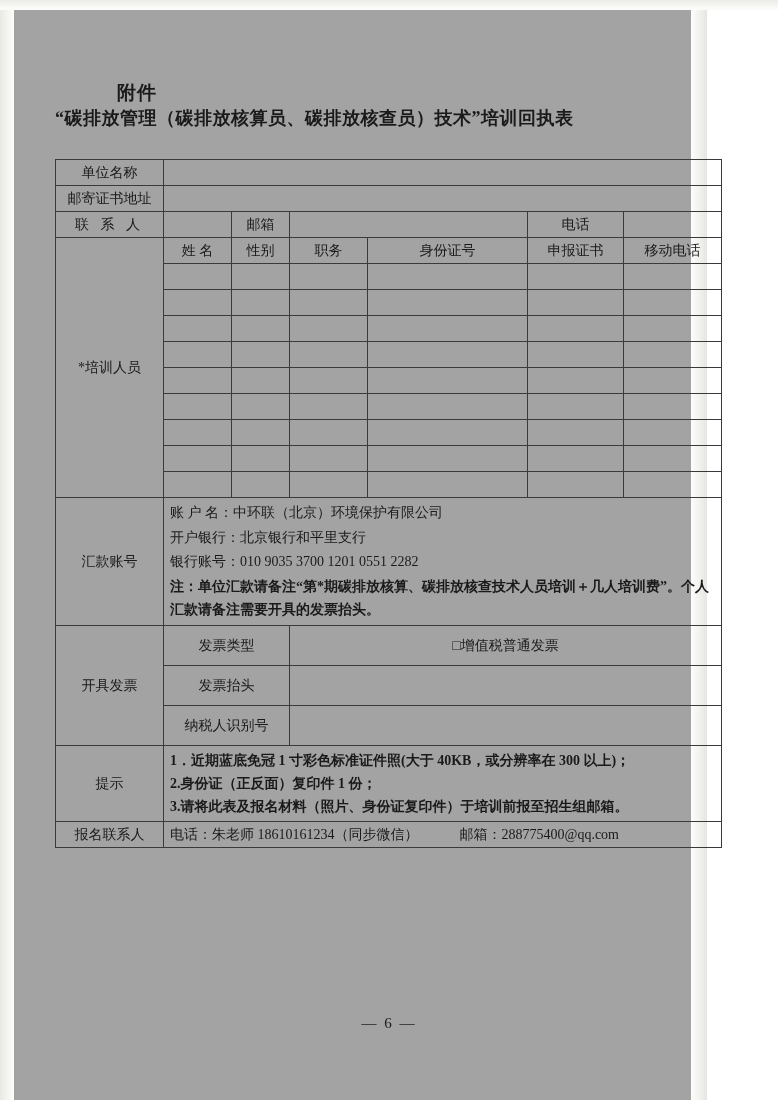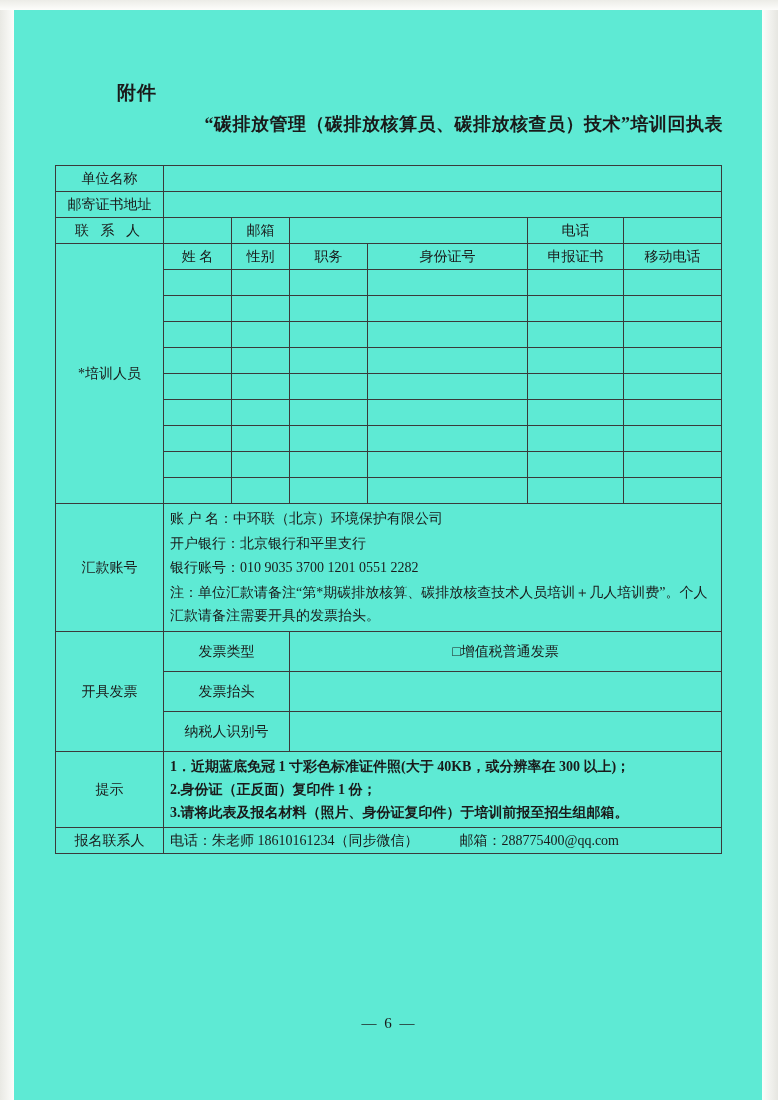--- a/index.html
+++ b/index.html
@@ -11,23 +11,23 @@
     width: 778px;
     height: 1100px;
     font-family: "Liberation Serif", "DejaVu Serif", serif;
     color: #1a1a1a;
     position: relative;
     overflow: hidden;
   }
   .page {
     position: absolute;
     left: 0; top: 0;
-    width: 778px;
+    width: 707px;
     height: 1100px;
-    background: #5eead4;
+    background: #a3a3a3;
     box-sizing: border-box;
   }
   
   .edge-left {
     position: absolute; left: 0; top: 0; width: 14px; height: 1100px;
     background: linear-gradient(to right, #e9e9e4, #fdfdfb);
   }
   .edge-right {
     position: absolute; right: 0; top: 0; width: 16px; height: 1100px;
     background: linear-gradient(to left, #e6e6e1, #fdfdfb);
@@ -43,24 +43,24 @@
     width: 668px;
   }
   .attach-label {
     font-size: 19px;
     font-weight: bold;
     margin-left: 62px;
     letter-spacing: 1px;
     font-family: "Liberation Serif", "DejaVu Serif", serif;
   }
   .doc-title {
-    text-align: right;
+    text-align: left;
     font-size: 18px;
     font-weight: bold;
-    margin-top: 6px;
+    margin-top: 0;
     margin-bottom: 12px;
     letter-spacing: 0.5px;
   }
   table.form {
     border-collapse: collapse;
     width: 666px;
     table-layout: fixed;
     margin-top: 29px;
   }
   table.form td {
@@ -75,21 +75,21 @@
   .l { text-align: left; }
   .lbl-sp {
     letter-spacing: 4px;
   }
   .bank-cell {
     padding: 6px 10px 8px 10px;
     line-height: 1.75;
     font-size: 14px;
   }
   .bank-note {
-    font-weight: normal;
+    font-weight: bold;
     line-height: 1.7;
   }
   .tips {
     padding: 6px 8px;
     line-height: 1.65;
     font-size: 13.5px;
     font-weight: bold;
   }
   .contact-line {
     font-size: 14px;

